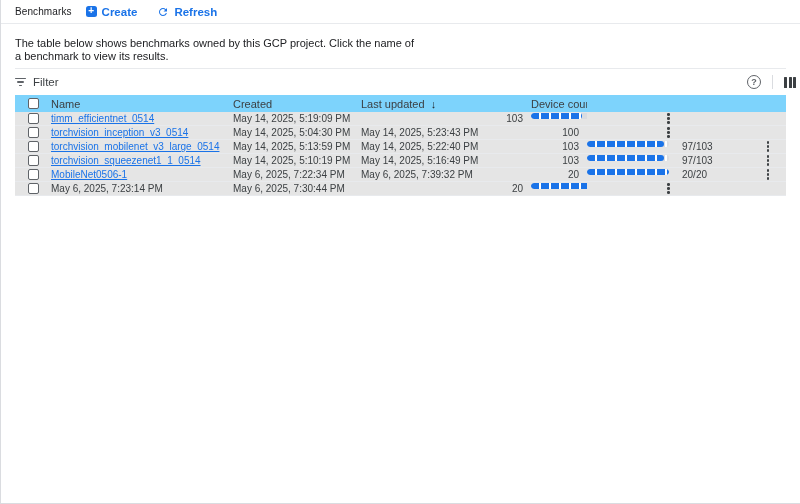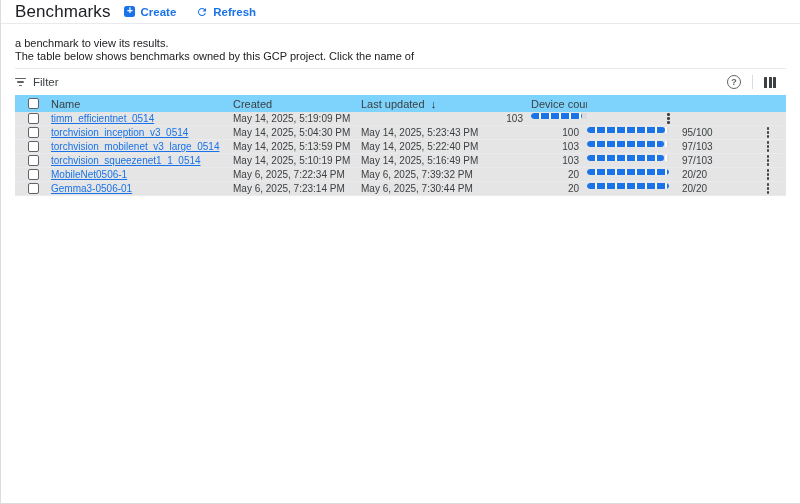--- a/index.html
+++ b/index.html
@@ -14,21 +14,21 @@
   }
   
   .titlebar {
     height: 24px;
     display: flex;
     align-items: center;
     padding-left: 14px;
     border-bottom: 1px solid #e8eaed;
     background: #fff;
   }
-  .page-title { font-size: 17px; font-weight: 500; color: #202124; letter-spacing: .1px; }
+  .page-title { font-size: 10px; font-weight: 500; color: #202124; letter-spacing: .1px; }
   .hbtn {
     display: inline-flex;
     align-items: center;
     gap: 5px;
     border: none;
     background: transparent;
     color: #1a73e8;
     font-family: inherit;
     font-size: 11.5px;
     font-weight: 600;
@@ -51,21 +51,21 @@
   .refresh-svg { width: 12px; height: 12px; display: block; }
   
   .description { padding: 13px 14px 0 14px; font-size: 11px; line-height: 13px; color: #202124; }
   
   .h-divider { margin: 5px 14px 0 14px; border-top: 1px solid #e8eaed; }
   
   .toolbar {
     height: 26px;
     display: flex;
     align-items: center;
-    padding: 0 24px 0 13px;
+    padding: 0 4px 0 13px;
   }
   .filter-btn {
     display: inline-flex;
     align-items: center;
     gap: 7px;
     border: none;
     background: transparent;
     font-family: inherit;
     font-size: 11.5px;
     color: #3c4043;
@@ -167,22 +167,22 @@
     <span>
       <svg class="refresh-svg" viewBox="0 0 24 24" fill="#1a73e8" aria-hidden="true">
         <path d="M17.65 6.35C16.2 4.9 14.21 4 12 4c-4.42 0-7.99 3.58-7.99 8s3.57 8 7.99 8c3.73 0 6.84-2.55 7.73-6h-2.08c-.82 2.33-3.04 4-5.65 4-3.31 0-6-2.69-6-6s2.69-6 6-6c1.66 0 3.14.69 4.22 1.78L13 11h7V4l-2.35 2.35z"></path>
       </svg>
     </span>
     <span>Refresh</span>
   </button>
 </header>
 
 <div class="description">
+  <div>The table below shows benchmarks owned by this GCP project. Click the name of</div>
   <div>a benchmark to view its results.</div>
-  <div>The table below shows benchmarks owned by this GCP project. Click the name of</div>
 </div>
 
 <div class="h-divider"></div>
 
 <div class="toolbar">
   <button class="filter-btn">
     <span class="filter-icon">
         <i></i>
         <i></i>
         <i></i>
@@ -237,26 +237,20 @@
   </div>
 
   <div class="trow">
     <div class="cell c-check">
           <span class="checkbox"></span>
         </div>
     <div class="cell c-name"><a class="name-link">torchvision_inception_v3_0514</a></div>
     <div class="cell c-created">May 14, 2025, 5:04:30 PM</div>
     <div class="cell c-updated">May 14, 2025, 5:23:43 PM</div>
     <div class="cell c-count">100</div>
-    <div class="cell c-progress">
-      <span class="progress-track">
-            <span class="progress-fill" style="width: 95%;"></span>
-          </span>
-      <span class="plabel">95/100</span>
-    </div>
     <div class="cell c-kebab">
           <button class="kebab">
             <i></i>
             <i></i>
             <i></i>
           </button>
         </div>
   </div>
 
   <div class="trow">
@@ -325,21 +319,20 @@
             <i></i>
             <i></i>
           </button>
         </div>
   </div>
 
   <div class="trow">
     <div class="cell c-check">
           <span class="checkbox"></span>
         </div>
-    <div class="cell c-name"><a class="name-link">Gemma3-0506-01</a></div>
     <div class="cell c-created">May 6, 2025, 7:23:14 PM</div>
     <div class="cell c-updated">May 6, 2025, 7:30:44 PM</div>
     <div class="cell c-count">20</div>
     <div class="cell c-progress">
       <span class="progress-track">
             <span class="progress-fill" style="width: 100%;"></span>
           </span>
       <span class="plabel">20/20</span>
     </div>
     <div class="cell c-kebab">

